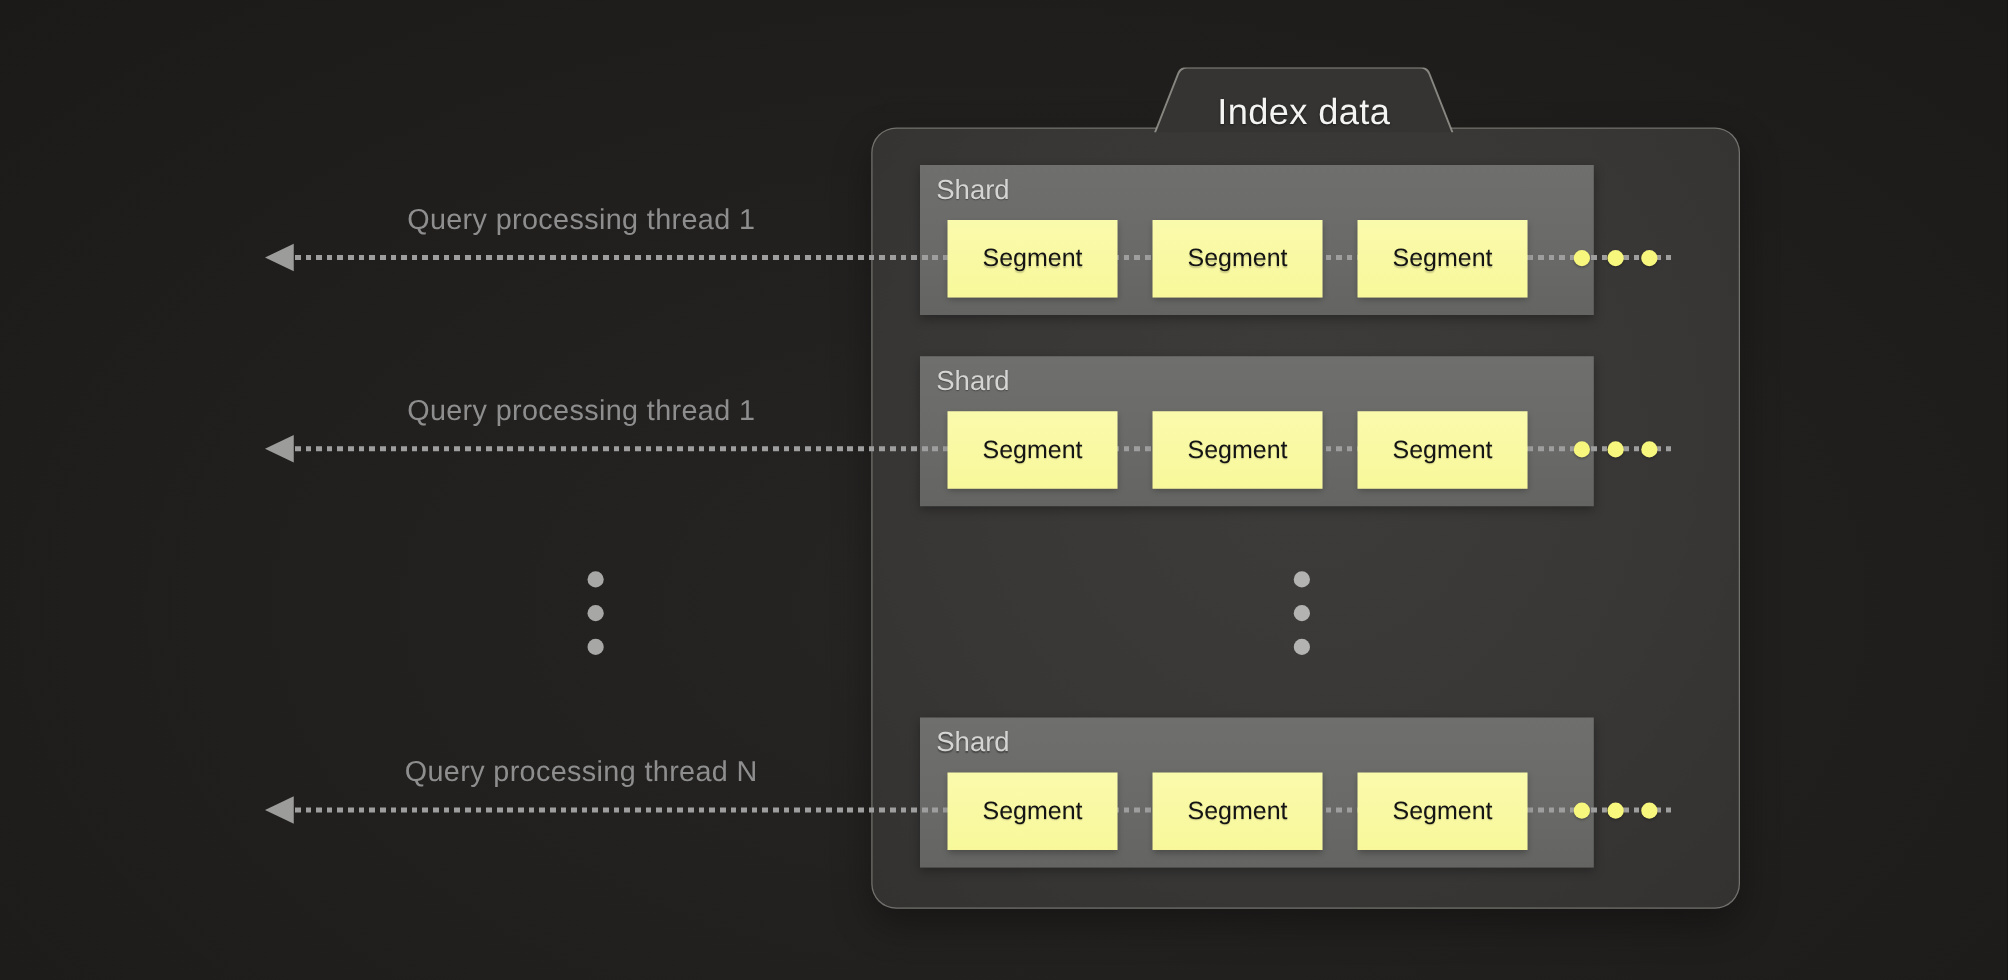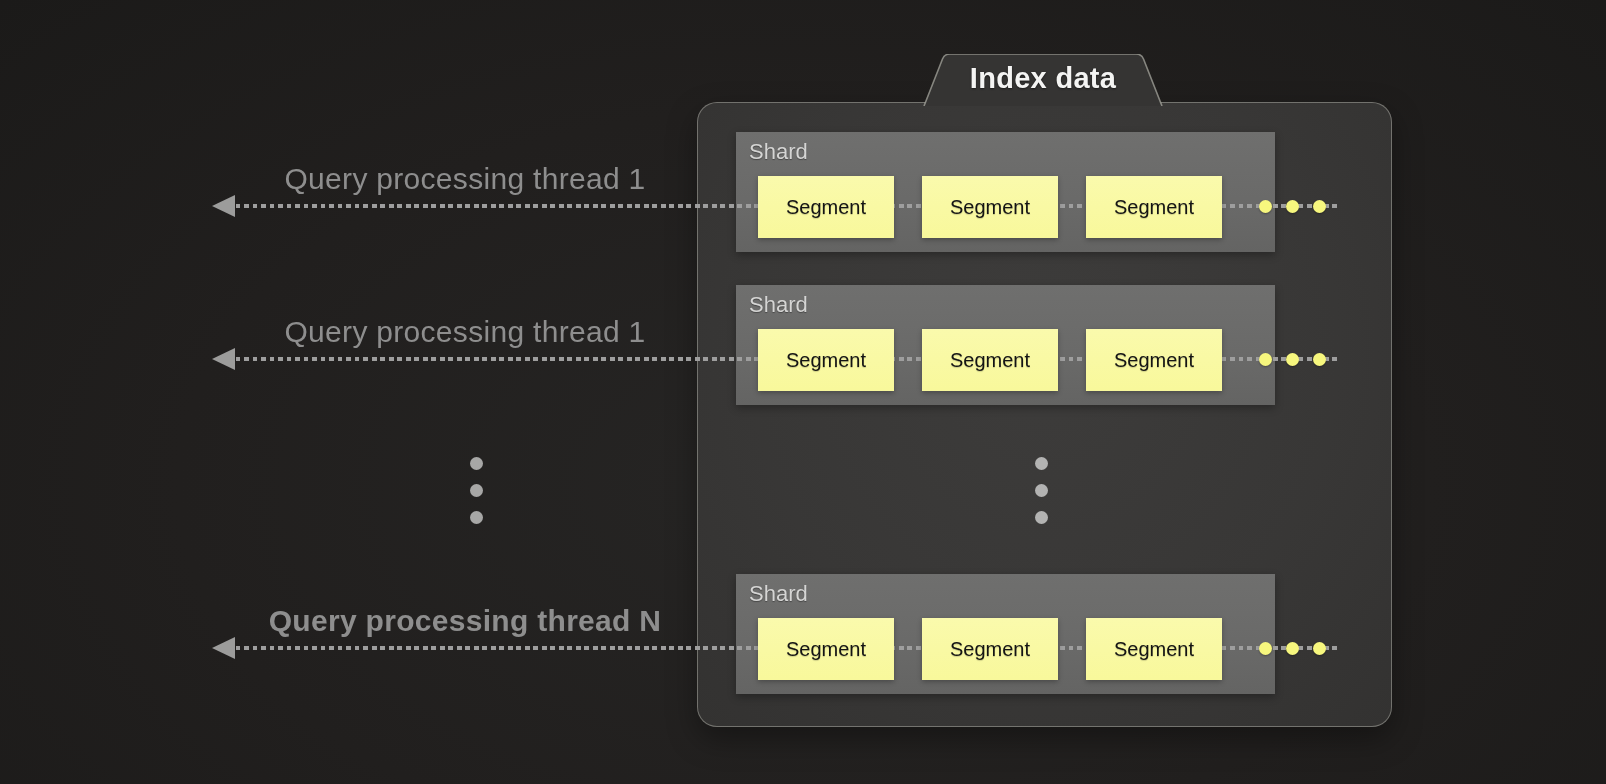--- a/index.html
+++ b/index.html
@@ -13,23 +13,23 @@
   .panel{
     position:absolute; left:697px; top:102px; width:695px; height:625px;
     background:radial-gradient(ellipse at 50% 40%, #3D3C3B 0%, #383736 60%, #333231 100%);
     border:1.5px solid rgba(165,165,158,.55);
     border-radius:20px; z-index:1;
     box-shadow:0 12px 30px rgba(0,0,0,.35);
   }
   .tab{ position:absolute; left:920px; top:54px; width:246px; height:52px; z-index:6; }
   .tab svg{ position:absolute; left:0; top:0; }
   .tab-label{
-    position:absolute; left:0; top:0; width:246px; height:48px;
+    position:absolute; left:0; top:12px; width:246px; height:48px;
     display:flex; align-items:center; justify-content:center;
-    color:#F4F4F3; font-size:29px; font-weight:700; letter-spacing:.3px;
+    color:#F4F4F3; font-size:29px; font-weight:400; letter-spacing:.3px;
     text-shadow:0 1px 2px rgba(0,0,0,.5);
   }
   
   .shard{
     position:absolute; left:736px; width:539px; height:120px; z-index:2;
     background:linear-gradient(180deg,#6F6F6E 0%,#6A6A69 55%,#646463 100%);
     box-shadow:0 3px 8px rgba(0,0,0,.3);
   }
   .shard-label{
     position:absolute; left:13px; top:7px;
@@ -48,21 +48,21 @@
     position:absolute; left:236px; width:1104px; height:4px; z-index:3;
     background:repeating-linear-gradient(90deg,#9E9E9E 0 4.5px,transparent 4.5px 8.5px);
   }
   .arrow-head{
     position:absolute; left:212px; width:0; height:0; z-index:3;
     border-right:23px solid #9C9C9B;
     border-top:11px solid transparent; border-bottom:11px solid transparent;
   }
   .thread-label{
     position:absolute; left:165px; width:600px; text-align:center; z-index:3;
-    font-size:30px; color:#8E8E8E; letter-spacing:.3px;
+    font-size:23px; color:#8E8E8E; letter-spacing:.3px;
   }
   
   .dot{ position:absolute; width:13px; height:13px; border-radius:50%; }
   .dot-yellow{ background:#F7F77E; z-index:5; box-shadow:0 1px 2px rgba(0,0,0,.3); }
   .dot-grey-left{ background:#A7A7A6; z-index:3; }
   .dot-grey-mid{ background:#B3B3B2; z-index:3; }
 </style>
 </head>
 <body>
 
@@ -74,21 +74,21 @@
     <div class="thread-line" style="top:204px;"></div>
   </div>
 
   <div>
     <div class="thread-label" style="top:315px;">Query processing thread 1</div>
     <div class="arrow-head" style="top:348px;"></div>
     <div class="thread-line" style="top:357px;"></div>
   </div>
 
   <div>
-    <div class="thread-label" style="top:604px;font-weight:bold;">Query processing thread N</div>
+    <div class="thread-label" style="top:604px;">Query processing thread N</div>
     <div class="arrow-head" style="top:637px;"></div>
     <div class="thread-line" style="top:646px;"></div>
   </div>
 
   <div>
     <div class="dot dot-grey-left" style="left:470px;top:457px;"></div>
     <div class="dot dot-grey-left" style="left:470px;top:484px;"></div>
     <div class="dot dot-grey-left" style="left:470px;top:511px;"></div>
   </div>
 

